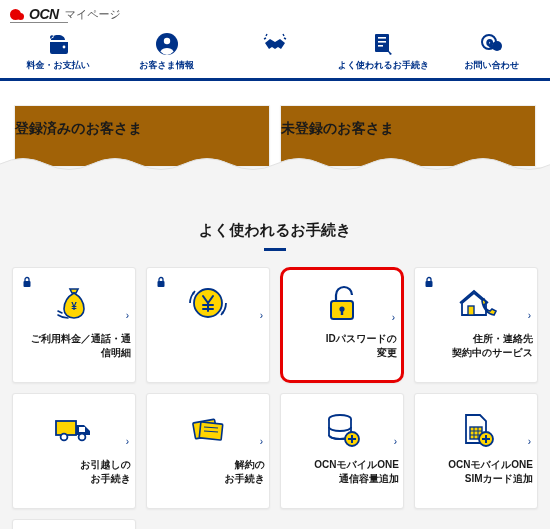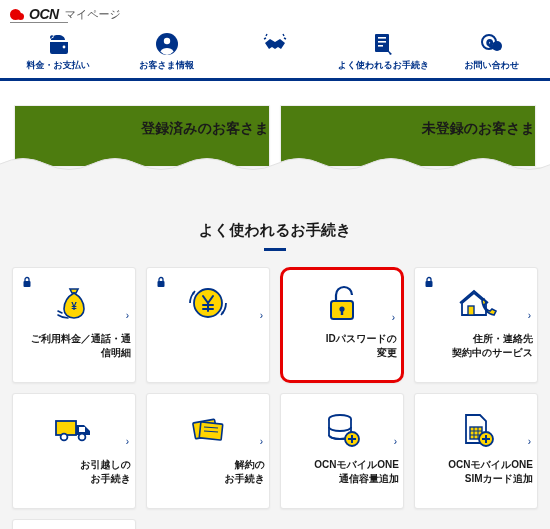--- a/index.html
+++ b/index.html
@@ -12,21 +12,21 @@
   .logo-underline { border-bottom: 1px solid #888; width: 58px; margin-left: 10px; margin-top: -2px; }
 
   .nav { display: flex; border-bottom: 3px solid #003288; padding: 6px 4px 0; }
   .nav-item { flex: 1; text-align: center; cursor: pointer; padding: 2px 0 6px; }
   .nav-icon { height: 26px; display: flex; align-items: center; justify-content: center; }
   .nav-icon svg { width: 24px; height: 24px; }
   .nav-label { font-size: 9px; color: #003288; font-weight: 600; margin-top: 2px; }
   .nav-label.red { color: #e60000; }
 
   .two-col { display: flex; gap: 10px; padding: 24px 14px 0; }
-  .two-col .col { flex: 1; background: #4d7c0f; text-align: right; padding: 14px 0 28px; border: 1px solid #eee; box-shadow: 0 1px 2px rgba(0,0,0,.04); }
+  .two-col .col { flex: 1; background: #a16207; text-align: left; padding: 14px 0 28px; border: 1px solid #eee; box-shadow: 0 1px 2px rgba(0,0,0,.04); }
   .col-title { font-size: 14px; font-weight: 700; color: #1a1a1a; }
 
   .wave-wrap { position: relative; }
   .wave-bg { background: #f4f4f4; padding: 26px 12px 20px; }
   .wave { position: absolute; top: -14px; left: 0; right: 0; height: 22px; }
   .section-title { text-align: center; font-size: 15px; font-weight: 700; color: #1a1a1a; margin-top: 28px; }
   .accent { width: 22px; height: 3px; background: #003288; margin: 8px auto 16px; }
 
   .grid { display: grid; grid-template-columns: repeat(4, 1fr); gap: 10px; }
   .card { background: #fff; border: 1px solid #e6e6e6; border-radius: 3px; text-align: center; padding: 12px 4px 10px; cursor: pointer; position: relative; min-height: 116px; display: flex; flex-direction: column; justify-content: flex-start; box-shadow: 0 1px 2px rgba(0,0,0,.05); }

